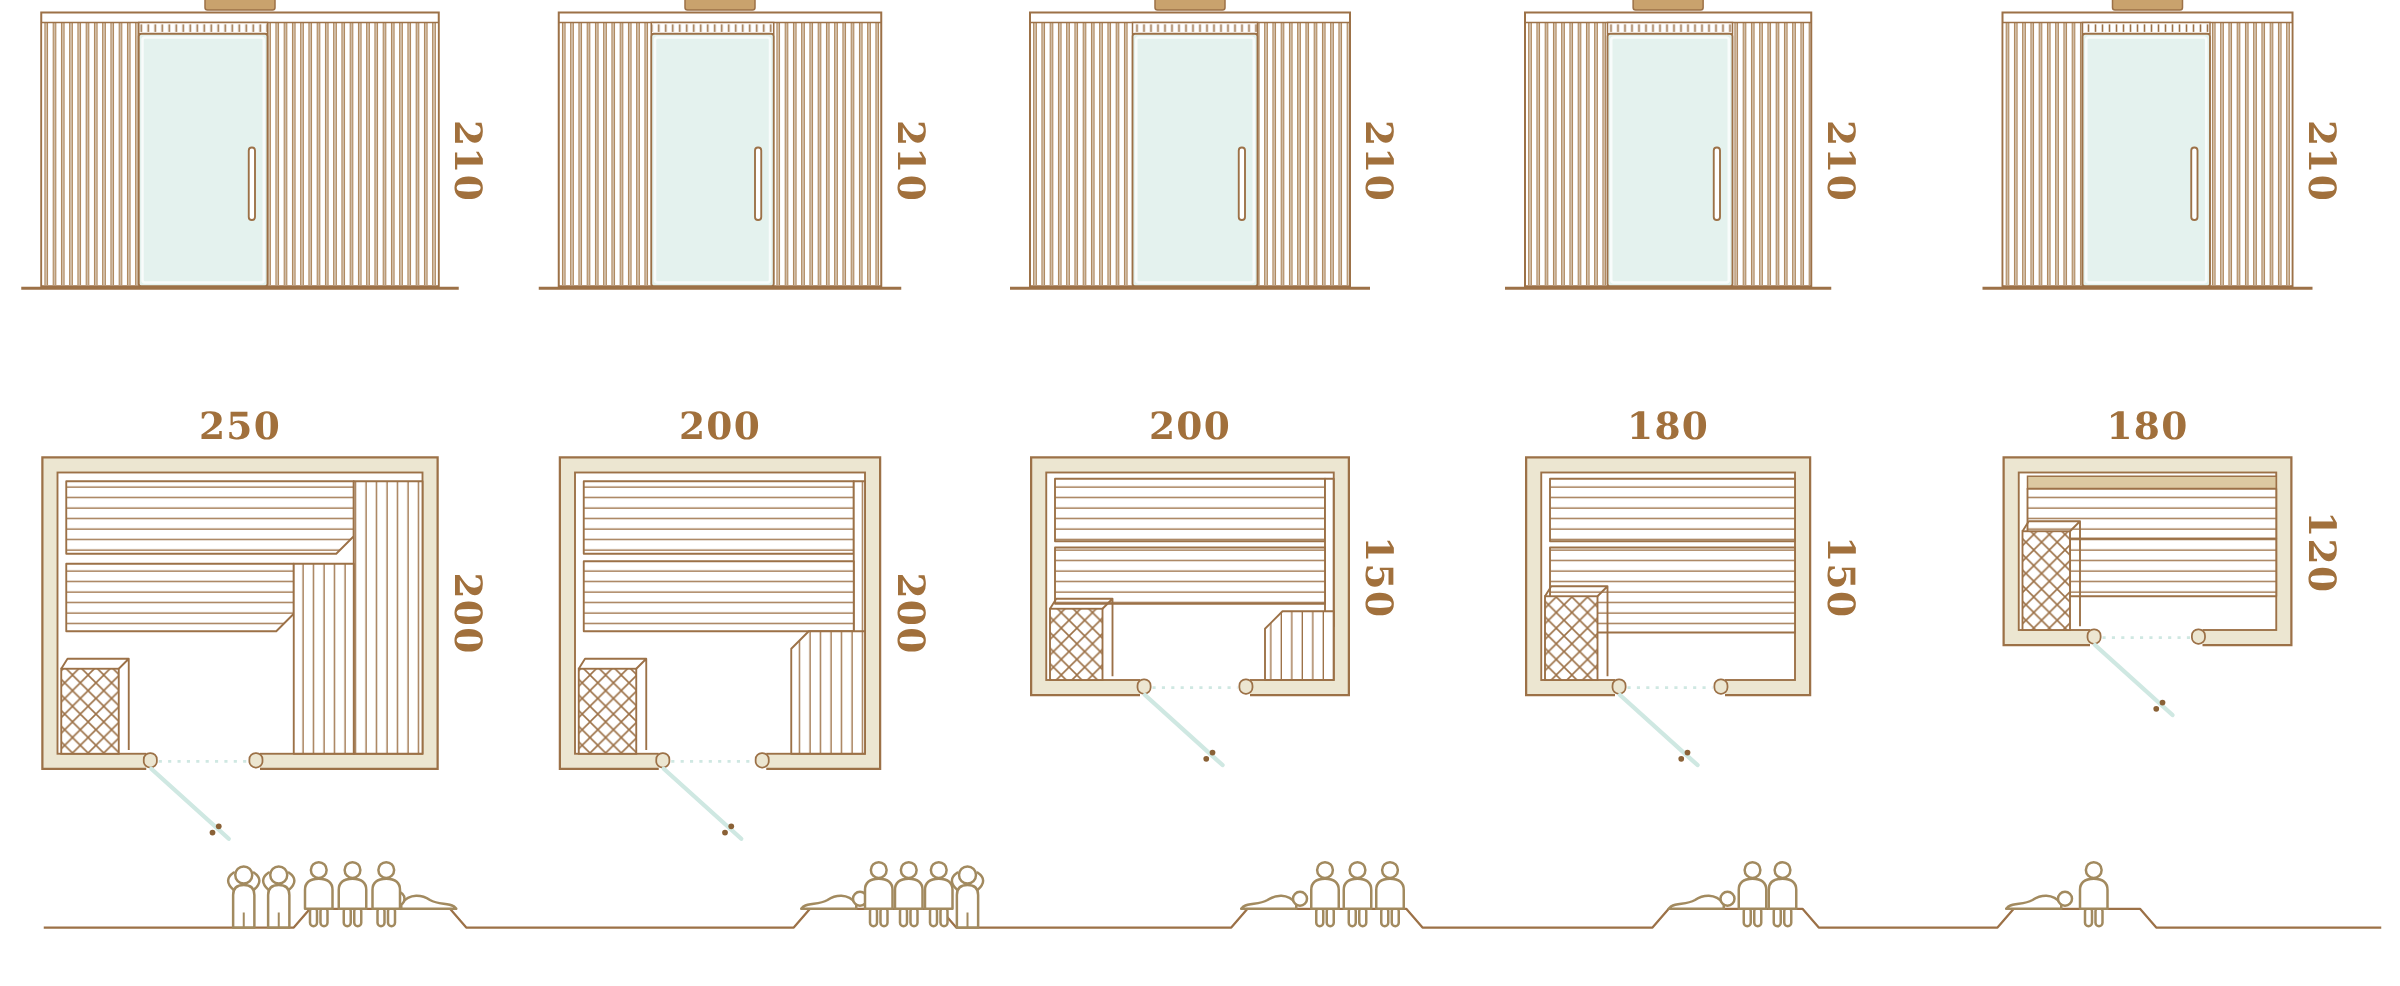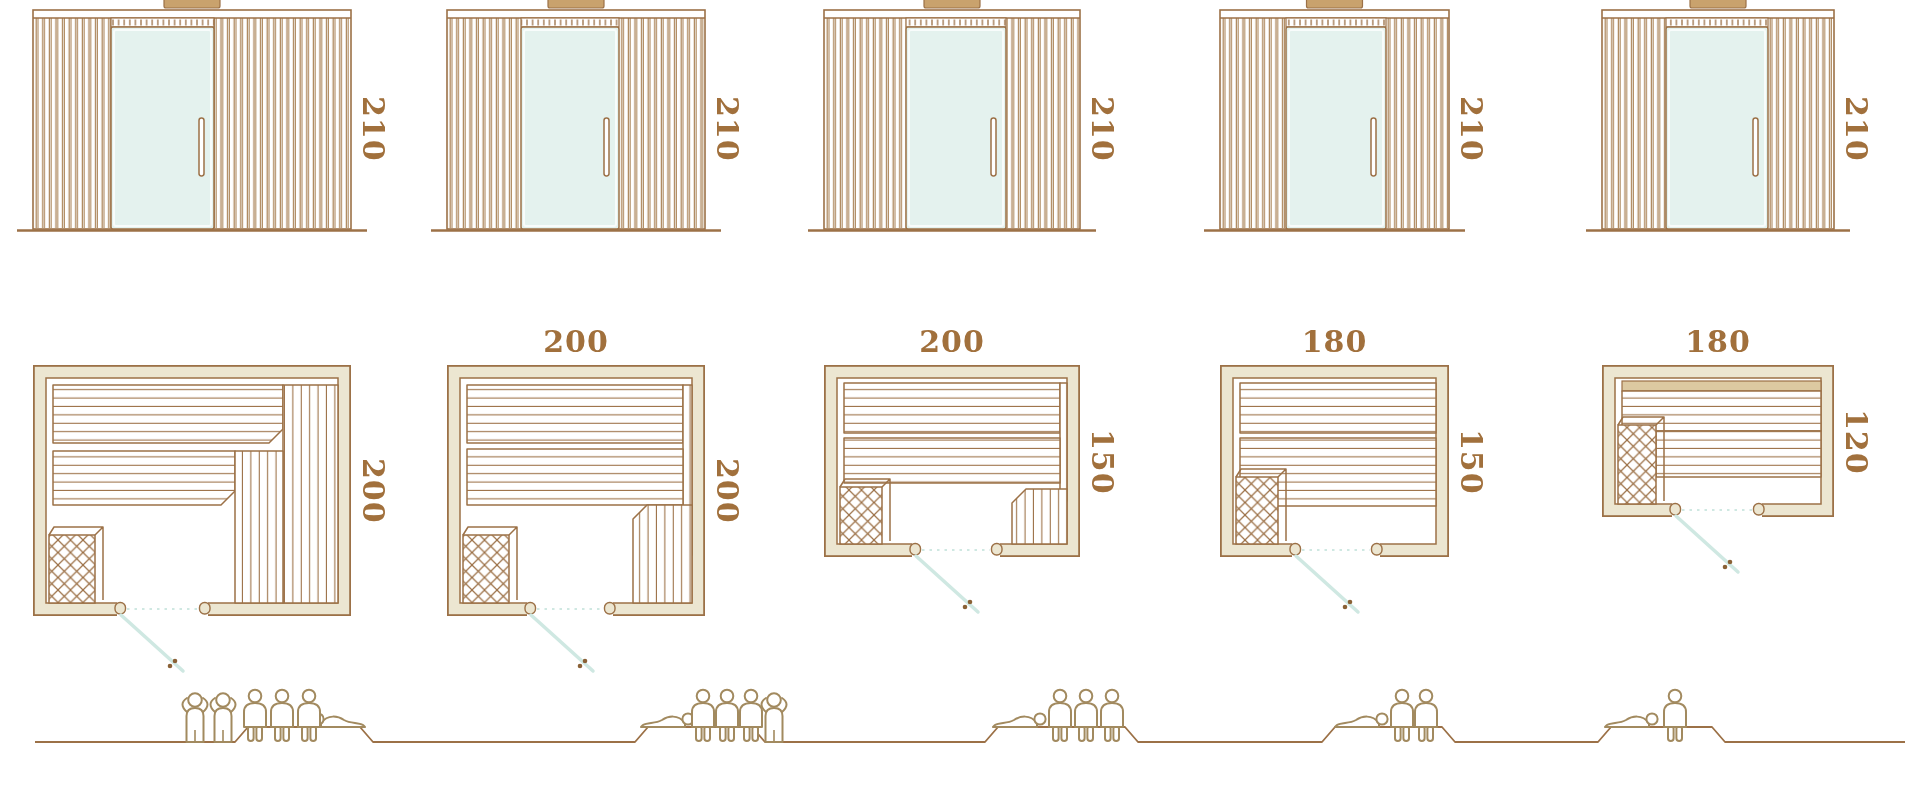--- a/index.html
+++ b/index.html
@@ -33,20 +33,21 @@
       <rect x="19" y="18" width="77" height="210" fill="url(#sl0)"></rect>
       <rect x="199" y="18" width="136" height="210" fill="url(#sl0)"></rect>
       <line x1="18" y1="18" x2="336" y2="18" stroke="#9c7147" stroke-width="1.3"></line>
       <rect x="96" y="18" width="103" height="9" fill="url(#vt0)" stroke="#9c7147" stroke-width="1.2"></rect>
       <rect x="96" y="27" width="103" height="202" rx="2" fill="#e4f2ee" stroke="#9c7147" stroke-width="1.5"></rect>
       <rect x="99" y="30" width="97" height="196" rx="2" fill="none" stroke="#ffffff" stroke-width="2" opacity="0.75"></rect>
       <rect x="184" y="118" width="5" height="58" rx="2.4" fill="#fff" stroke="#9c7147" stroke-width="1.5"></rect>
       <line x1="2" y1="230.5" x2="352" y2="230.5" stroke="#9c7147" stroke-width="2.4"></line>
     </svg>
   <div class="rlabel" style="left:341px;top:113px">210</div>
+  <div class="wlabel" style="left:33px;width:318px">250</div>
   <svg id="plan0" style="left:33px;top:365px" width="318" height="321" viewBox="0 0 318 321">
       <defs>
     <pattern id="hl0" width="10" height="8.4" patternUnits="userSpaceOnUse">
       <rect width="10" height="8.4" fill="#fff"></rect>
       <line x1="0" y1="7.9" x2="10" y2="7.9" stroke="#9c7147" stroke-width="1.15"></line>
     </pattern>
     <pattern id="vl0" width="8.4" height="10" patternUnits="userSpaceOnUse">
       <rect width="8.4" height="10" fill="#fff"></rect>
       <line x1="7.9" y1="0" x2="7.9" y2="10" stroke="#9c7147" stroke-width="1.15"></line>
     </pattern>

